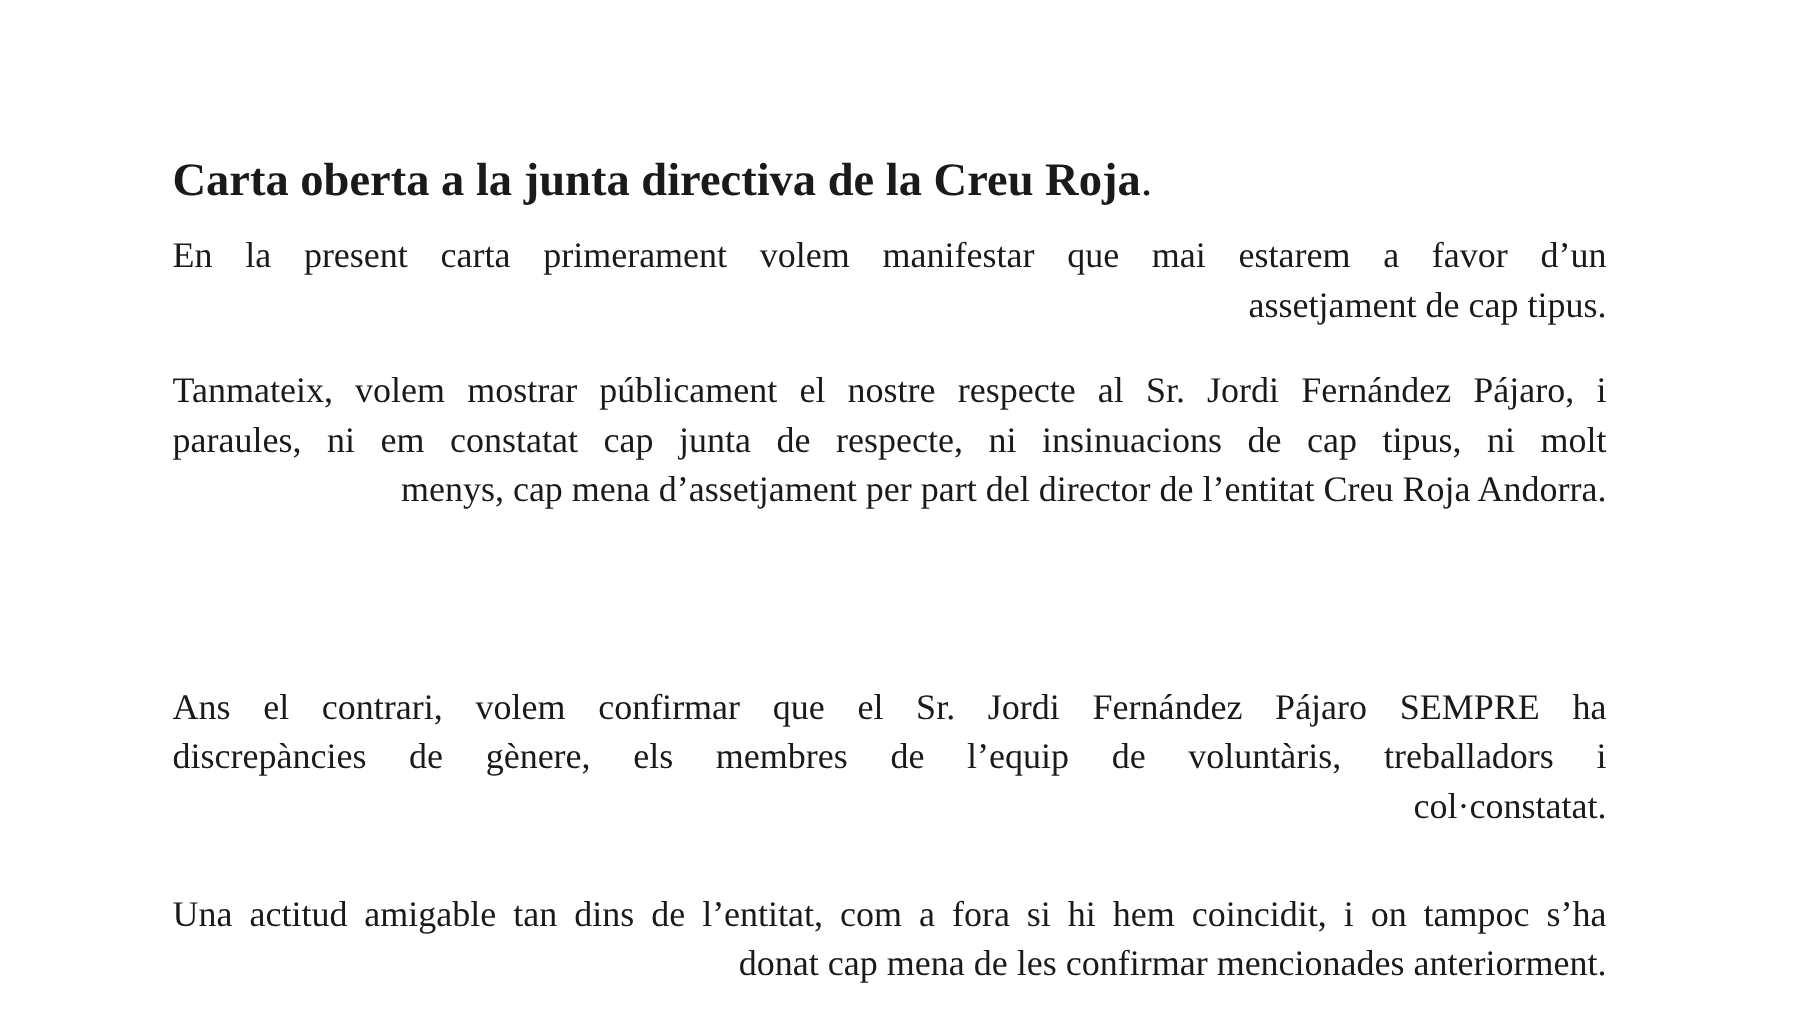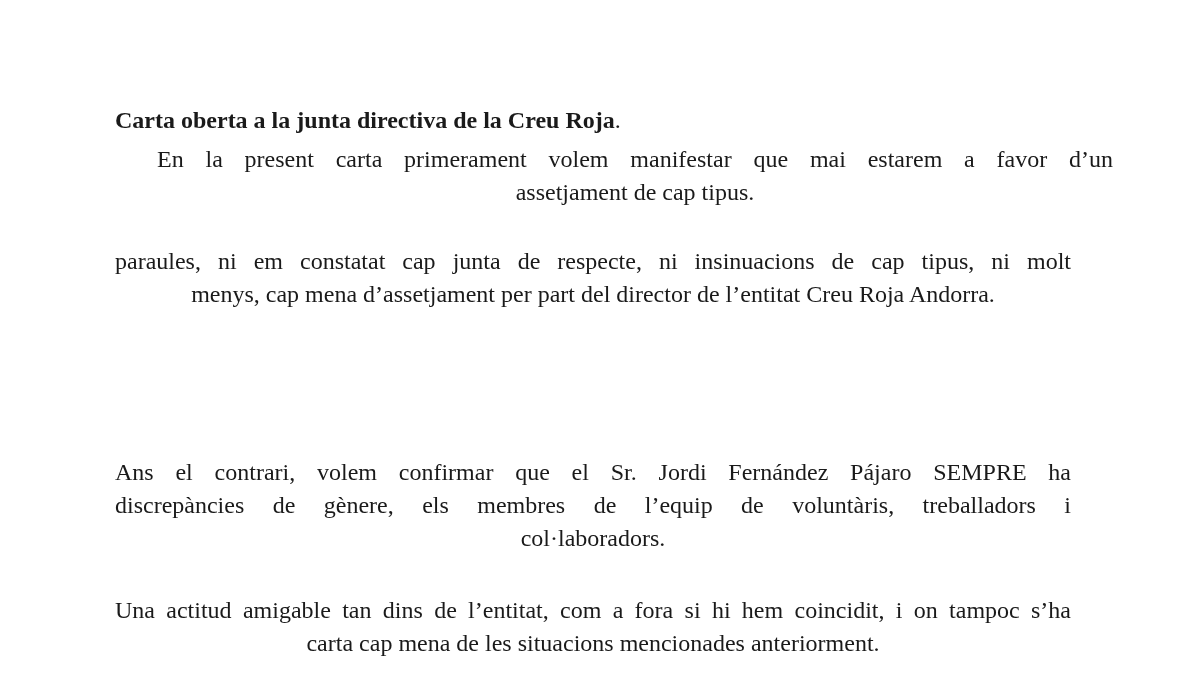--- a/index.html
+++ b/index.html
@@ -16,21 +16,21 @@
       color: #1a1a1a;
     }
     .page {
       position: absolute;
       left: 115px;
       top: 100px;
       width: 956px;
     }
     .title {
       font-weight: bold;
-      font-size: 24px;
+      font-size: 31px;
       line-height: 32px;
       margin: 0;
       position: absolute;
       top: 4px;
       left: 0;
       white-space: nowrap;
     }
     .title .title-dot { font-weight: normal; }
     .para {
       position: absolute;
@@ -43,46 +43,47 @@
       display: block;
       height: 33px;
       line-height: 33px;
       white-space: nowrap;
     }
     .line.j {
       text-align: justify;
       text-align-last: justify;
     }
     .line.l {
-      text-align: center;
+      text-align: right;
     }
-    #p1 { top: 43px; margin-left: 42px; }
+    #p1 { top: 55px; }
     #p2 { top: 145px; }
     #p3 { top: 356px; }
     #p4 { top: 494px; }
   </style>
 </head>
 <body>
 
 <div class="page">
   <h1 class="title"><span>Carta oberta a la junta directiva de la Creu Roja</span><span class="title-dot">.</span></h1>
 
   <p class="para" id="p1">
     <span class="line j">En la present carta primerament volem manifestar que mai estarem a favor d’un</span>
     <span class="line l">assetjament de cap tipus.</span>
   </p>
 
   <p class="para" id="p2">
+    <span class="line j">Tanmateix, volem mostrar públicament el nostre respecte al Sr. Jordi Fernández Pájaro, i</span>
     <span class="line j">paraules, ni em constatat cap junta de respecte, ni insinuacions de cap tipus, ni molt</span>
     <span class="line l">menys, cap mena d’assetjament per part del director de l’entitat Creu Roja Andorra.</span>
   </p>
 
   <p class="para" id="p3">
     <span class="line j">Ans el contrari, volem confirmar que el Sr. Jordi Fernández Pájaro SEMPRE ha</span>
     <span class="line j">discrepàncies de gènere, els membres de l’equip de voluntàris, treballadors i</span>
-    <span class="line l">col·laboradors.</span>
+    <span class="line l">col·constatat.</span>
   </p>
 
   <p class="para" id="p4">
     <span class="line j">Una actitud amigable tan dins de l’entitat, com a fora si hi hem coincidit, i on tampoc s’ha</span>
-    <span class="line l">carta cap mena de les situacions mencionades anteriorment.</span>
+    <span class="line l">donat cap mena de les confirmar mencionades anteriorment.</span>
   </p>
 </div>
 
 </body></html>

